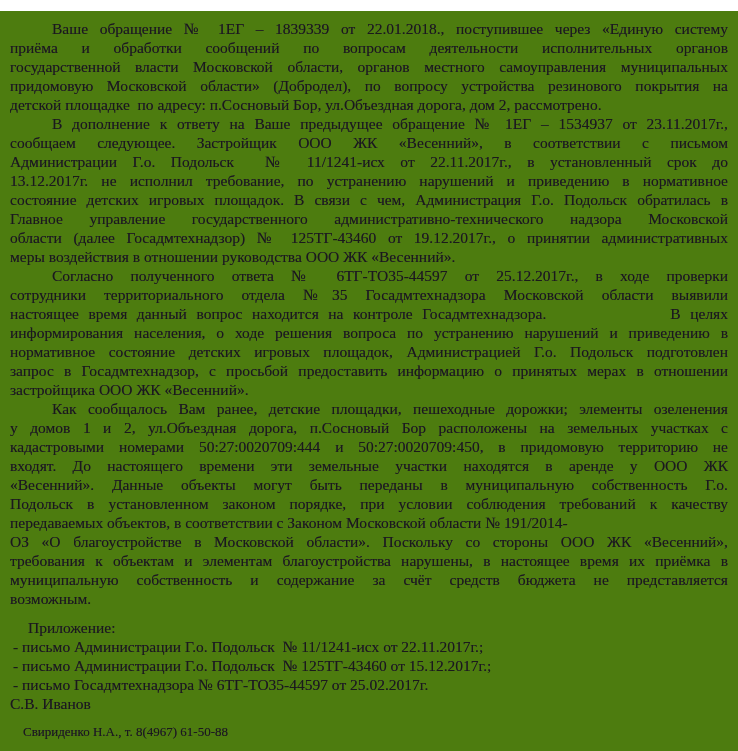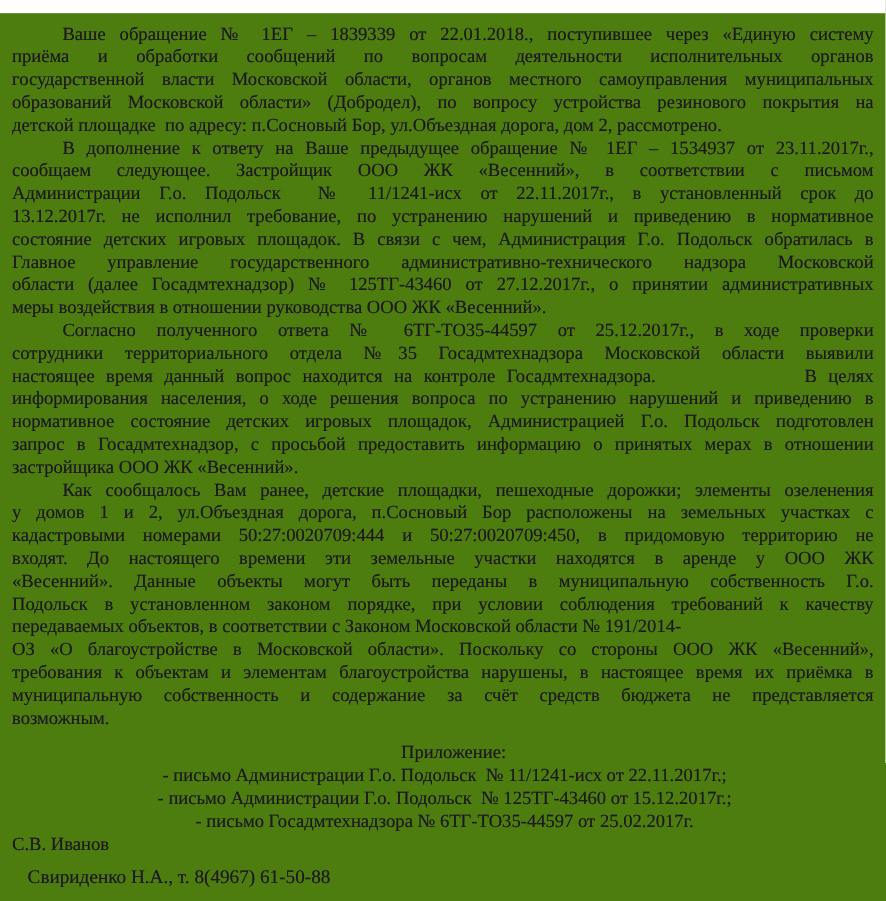--- a/index.html
+++ b/index.html
@@ -29,63 +29,62 @@
     white-space: normal;
   }
   .line.last {
     text-align-last: left;
   }
   .line.indent {
     text-indent: 42px;
   }
   .attachments {
     margin-top: 10px;
-    text-align: center;
   }
   .attach-heading {
     line-height: 19px;
     padding-left: 18px;
   }
   .attach-item {
     line-height: 19px;
     padding-left: 3px;
   }
   .signature {
     line-height: 19px;
     text-align: left;
     padding-right: 22px;
   }
   .executor {
     margin-top: 11px;
-    font-size: 16px;
+    font-size: 13px;
     line-height: 16px;
     padding-left: 13px;
   }
 </style>
 </head>
 <body>
 
 <div class="page">
 
   <div>
       <div class="para">
         <div class="line indent">Ваше обращение № 1ЕГ – 1839339 от 22.01.2018., поступившее через «Единую систему</div>
         <div class="line">приёма и обработки сообщений по вопросам деятельности исполнительных органов</div>
         <div class="line">государственной власти Московской области, органов местного самоуправления муниципальных</div>
-        <div class="line">образований Московской области» (Добродел), по вопросу устройства резинового покрытия на</div>
+        <div class="line">придомовую Московской области» (Добродел), по вопросу устройства резинового покрытия на</div>
         <div class="line last">детской площадке&nbsp; по адресу: п.Сосновый Бор, ул.Объездная дорога, дом 2, рассмотрено.</div>
       </div>
       <div class="para">
         <div class="line indent">В дополнение к ответу на Ваше предыдущее обращение № 1ЕГ – 1534937 от 23.11.2017г.,</div>
         <div class="line">сообщаем следующее. Застройщик ООО ЖК «Весенний», в соответствии с письмом</div>
         <div class="line">Администрации Г.о. Подольск&nbsp; № 11/1241-исх от 22.11.2017г., в установленный срок до</div>
         <div class="line">13.12.2017г. не исполнил требование, по устранению нарушений и приведению в нормативное</div>
         <div class="line">состояние детских игровых площадок. В связи с чем, Администрация Г.о. Подольск обратилась в</div>
         <div class="line">Главное управление государственного административно-технического надзора Московской</div>
-        <div class="line">области (далее Госадмтехнадзор) № 125ТГ-43460 от 27.12.2017г., о принятии административных</div>
+        <div class="line">области (далее Госадмтехнадзор) № 125ТГ-43460 от 19.12.2017г., о принятии административных</div>
         <div class="line last">меры воздействия в отношении руководства ООО ЖК «Весенний».</div>
       </div>
       <div class="para">
         <div class="line indent">Согласно полученного ответа № 6ТГ-ТО35-44597 от 25.12.2017г., в ходе проверки</div>
         <div class="line">сотрудники территориального отдела №35 Госадмтехнадзора Московской области выявили</div>
         <div class="line">настоящее время данный вопрос находится на контроле Госадмтехнадзора.        В целях</div>
         <div class="line">информирования населения, о ходе решения вопроса по устранению нарушений и приведению в</div>
         <div class="line">нормативное состояние детских игровых площадок, Администрацией Г.о. Подольск подготовлен</div>
         <div class="line">запрос в Госадмтехнадзор, с просьбой предоставить информацию о принятых мерах в отношении</div>
         <div class="line last">застройщика ООО ЖК «Весенний».</div>

